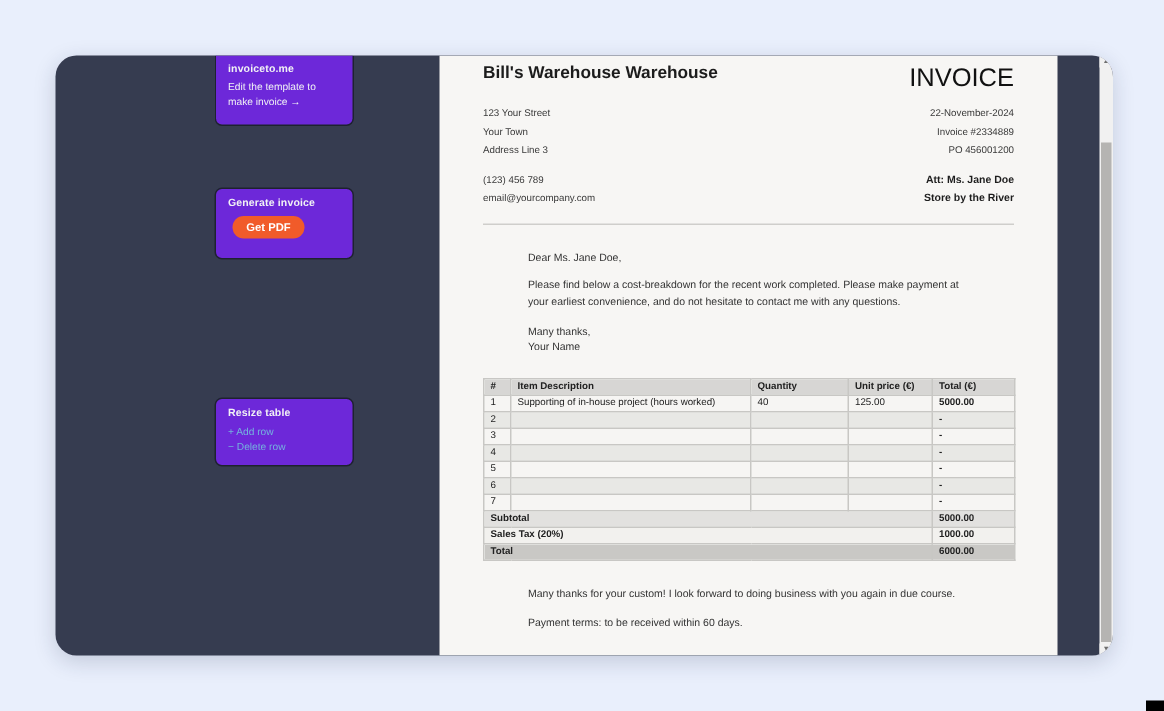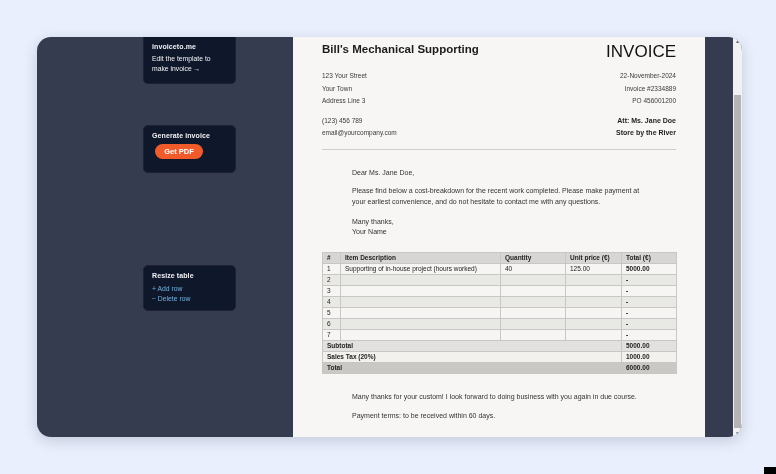--- a/index.html
+++ b/index.html
@@ -10,21 +10,21 @@
   
   .frame {
     position: absolute; left: 37px; top: 37px; width: 705px; height: 400px;
     background: #363c50; border-radius: 14px; overflow: hidden;
     box-shadow: 0 4px 14px rgba(30,40,70,.18);
   }
 
   
   .panel {
     position: absolute; left: 106px; width: 93px;
-    background: #0f172a; border: 1px solid #1e2230; border-radius: 5px;
+    background: #6d28d9; border: 1px solid #1e2230; border-radius: 5px;
     padding: 6px 8px; color: #f1f2f5;
   }
   .panel-brand { top: 0; height: 47px; border-radius: 0 0 5px 5px; border-top: none; }
   .panel-generate { top: 88px; height: 48px; }
   .panel-resize { top: 228px; height: 46px; }
   .panel-title { font-size: 7px; font-weight: bold; letter-spacing: .1px; }
   .panel-sub { font-size: 6.8px; line-height: 10px; margin-top: 4px; }
   .btn-pdf {
     display: block; margin-top: 5px; margin-left: 3px; width: 48px; height: 15px;
     background: #f15b2a; border: none; border-radius: 8px;
@@ -108,21 +108,21 @@
     <div class="panel panel-resize">
       <div class="panel-title">Resize table</div>
       <div class="panel-links">
         <a href="#" class="panel-link">+ Add row</a>
         <a href="#" class="panel-link">− Delete row</a>
       </div>
     </div>
 
     <div class="paper">
       <div class="inv-header">
-        <div class="company-name">Bill's Mechanical Supporting</div>
+        <div class="company-name">Bill's Warehouse Warehouse</div>
         <div class="inv-title">INVOICE</div>
       </div>
 
       <div class="addr-row">
         <div class="addr-left">
           <div>123 Your Street</div>
           <div>Your Town</div>
           <div>Address Line 3</div>
         </div>
         <div class="addr-right">

